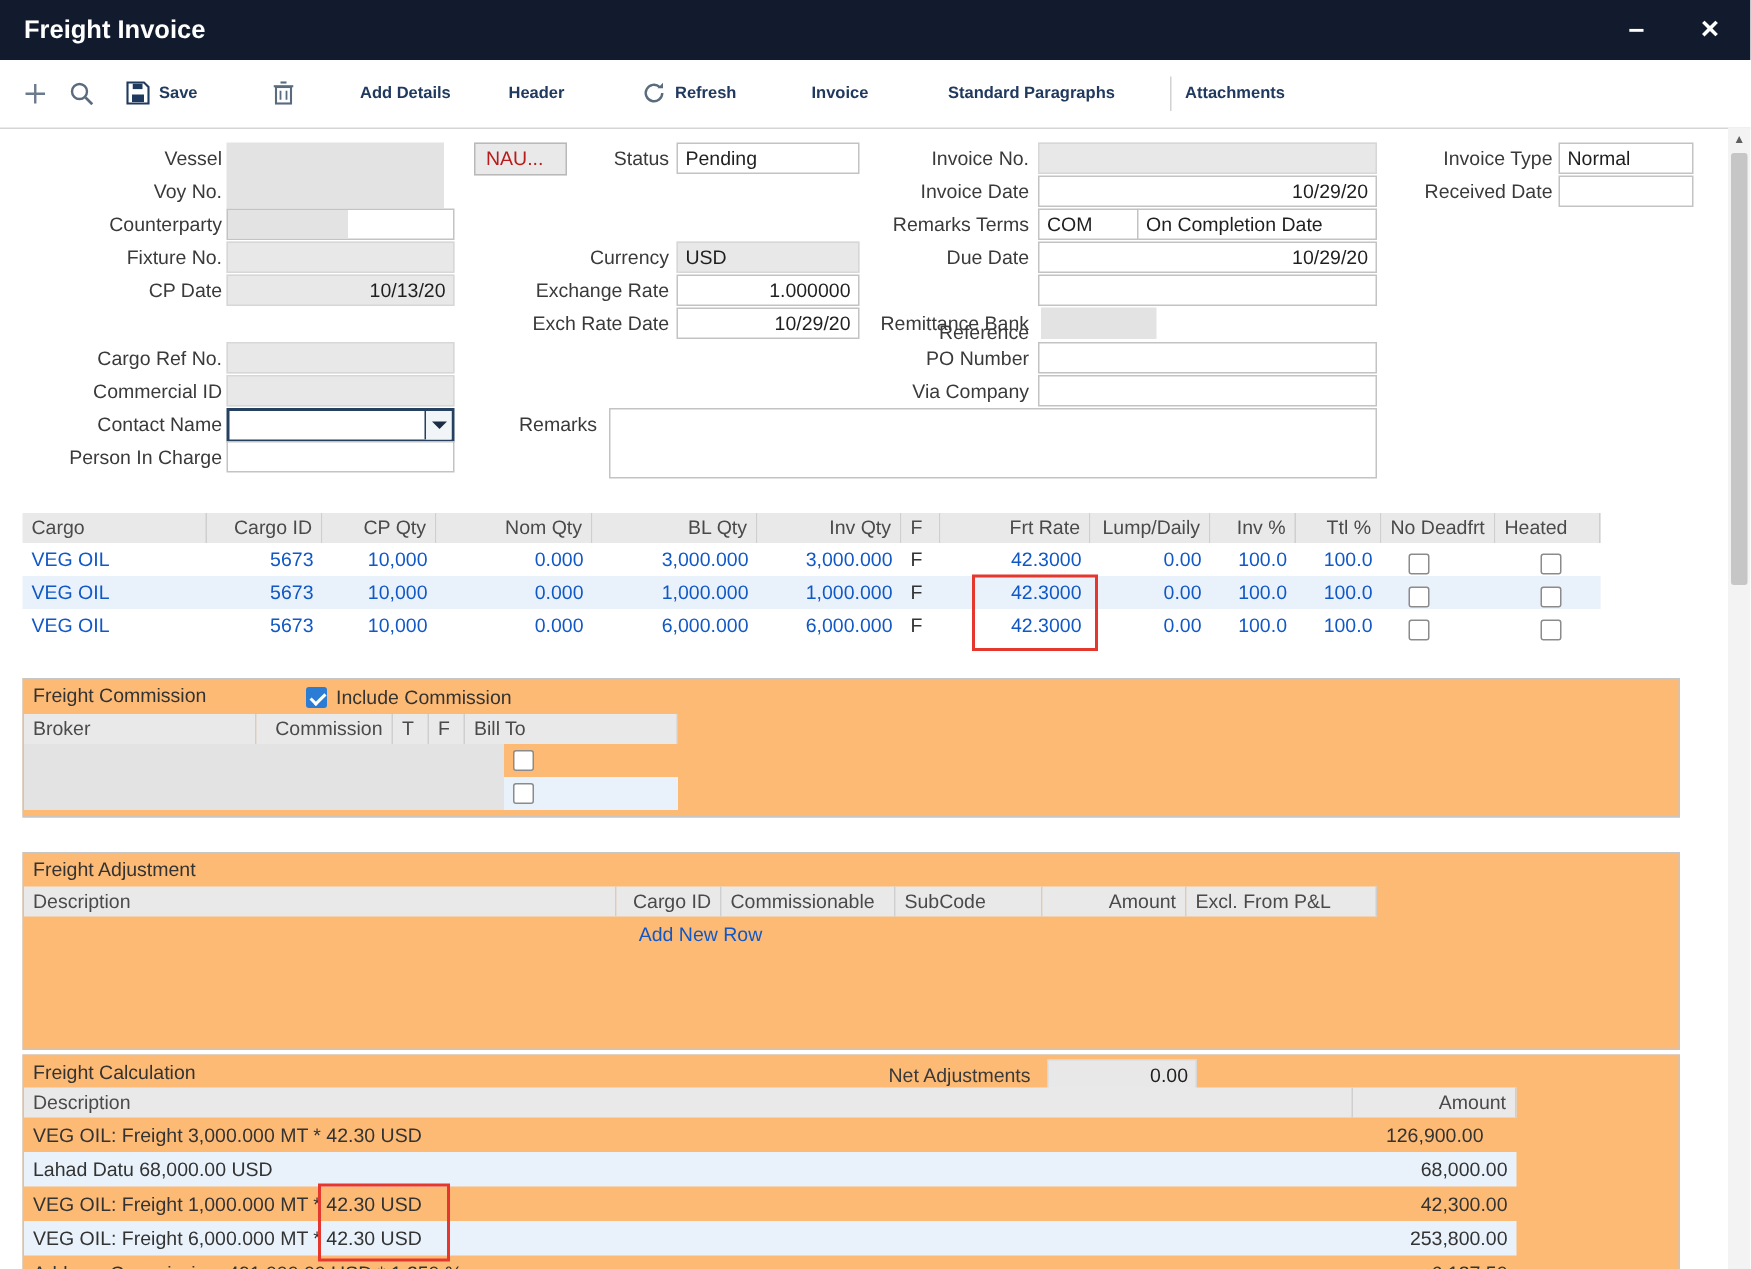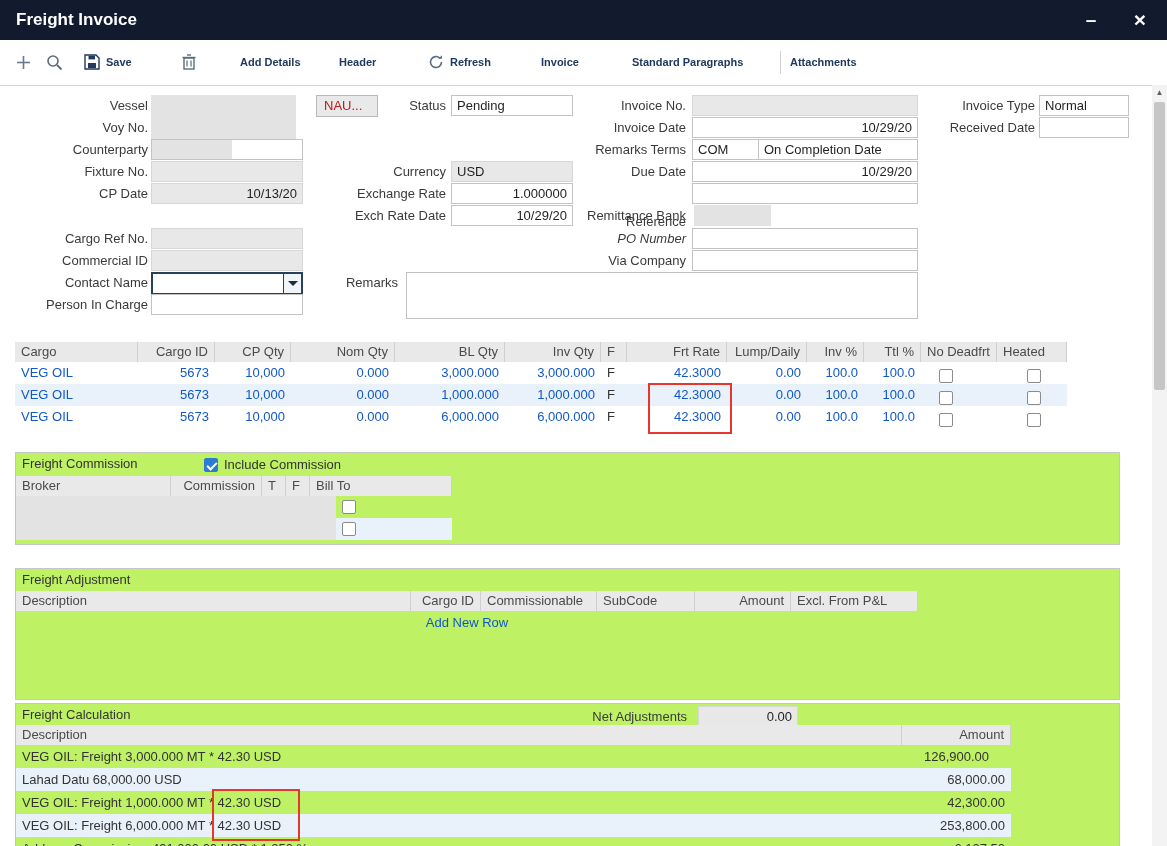--- a/index.html
+++ b/index.html
@@ -43,21 +43,21 @@
   .fw0{width:886px}.fw1{width:109px}
   .pl18{padding-left:18px}.pl30{padding-left:30px}
   
   .cb{display:inline-block;width:14px;height:14px;border:1px solid #8b8b8b;background:#fff;border-radius:2px;
       box-sizing:border-box;vertical-align:middle;}
   .cb.checked{background:#2a7cd5;border-color:#2a7cd5;position:relative;}
   .cb.checked::after{content:"";position:absolute;left:4px;top:1px;width:4px;height:8px;
       border:solid #fff;border-width:0 2px 2px 0;transform:rotate(45deg);}
   .cbrow .cb{margin-top:4px;}
   
-  .group{position:absolute;border:1px solid #c6c6c6;background:#bef264;box-sizing:border-box;}
+  .group{position:absolute;border:1px solid #c6c6c6;background:#fdba74;box-sizing:border-box;}
   .legend{position:absolute;top:3px;left:6px;color:#333;}
   .link{color:#1158c7;cursor:pointer;}
   
   .redbox{position:absolute;border:2px solid #e5372e;pointer-events:none;z-index:50;}
   
   .scrollbar{position:absolute;right:0;top:85px;width:15px;height:761px;background:#f3f3f3;}
   .sb-arrow{position:absolute;top:0;left:0;width:15px;height:16px;text-align:center;font-size:8px;line-height:16px;color:#5f5f5f;cursor:pointer;}
   .sb-thumb{position:absolute;left:2px;top:17px;width:11px;height:288px;background:#c6c6c6;border-radius:2px;cursor:pointer;}
 </style>
 </head>
@@ -187,21 +187,21 @@
 
 <div class="lbl" style="left:546px;top:161px;width:140px;">Due Date</div>
 <div class="field right" style="left:692px;top:161px;width:226px;">10/29/20</div>
 
 <div class="lbl" style="left:546px;top:183px;width:140px;margin-top:28px;">Reference</div>
 <div class="field" style="left:692px;top:183px;width:226px;"></div>
 
 <div class="lbl" style="left:546px;top:205px;width:140px;">Remittance Bank</div>
 <div class="redact" style="left:694px;top:205px;width:77px;height:21px;"></div>
 
-<div class="lbl" style="left:546px;top:228px;width:140px;font-style:italic;">PO Number</div>
+<div class="lbl" style="left:546px;top:228px;width:140px;">PO Number</div>
 <div class="field" style="left:692px;top:228px;width:226px;"></div>
 
 <div class="lbl" style="left:546px;top:250px;width:140px;">Via Company</div>
 <div class="field" style="left:692px;top:250px;width:226px;"></div>
 
 <div class="lbl" style="left:895px;top:95px;width:140px;">Invoice Type</div>
 <div class="field" style="left:1039px;top:95px;width:90px;">Normal</div>
 
 <div class="lbl" style="left:895px;top:117px;width:140px;">Received Date</div>
 <div class="field" style="left:1039px;top:117px;width:90px;"></div>

